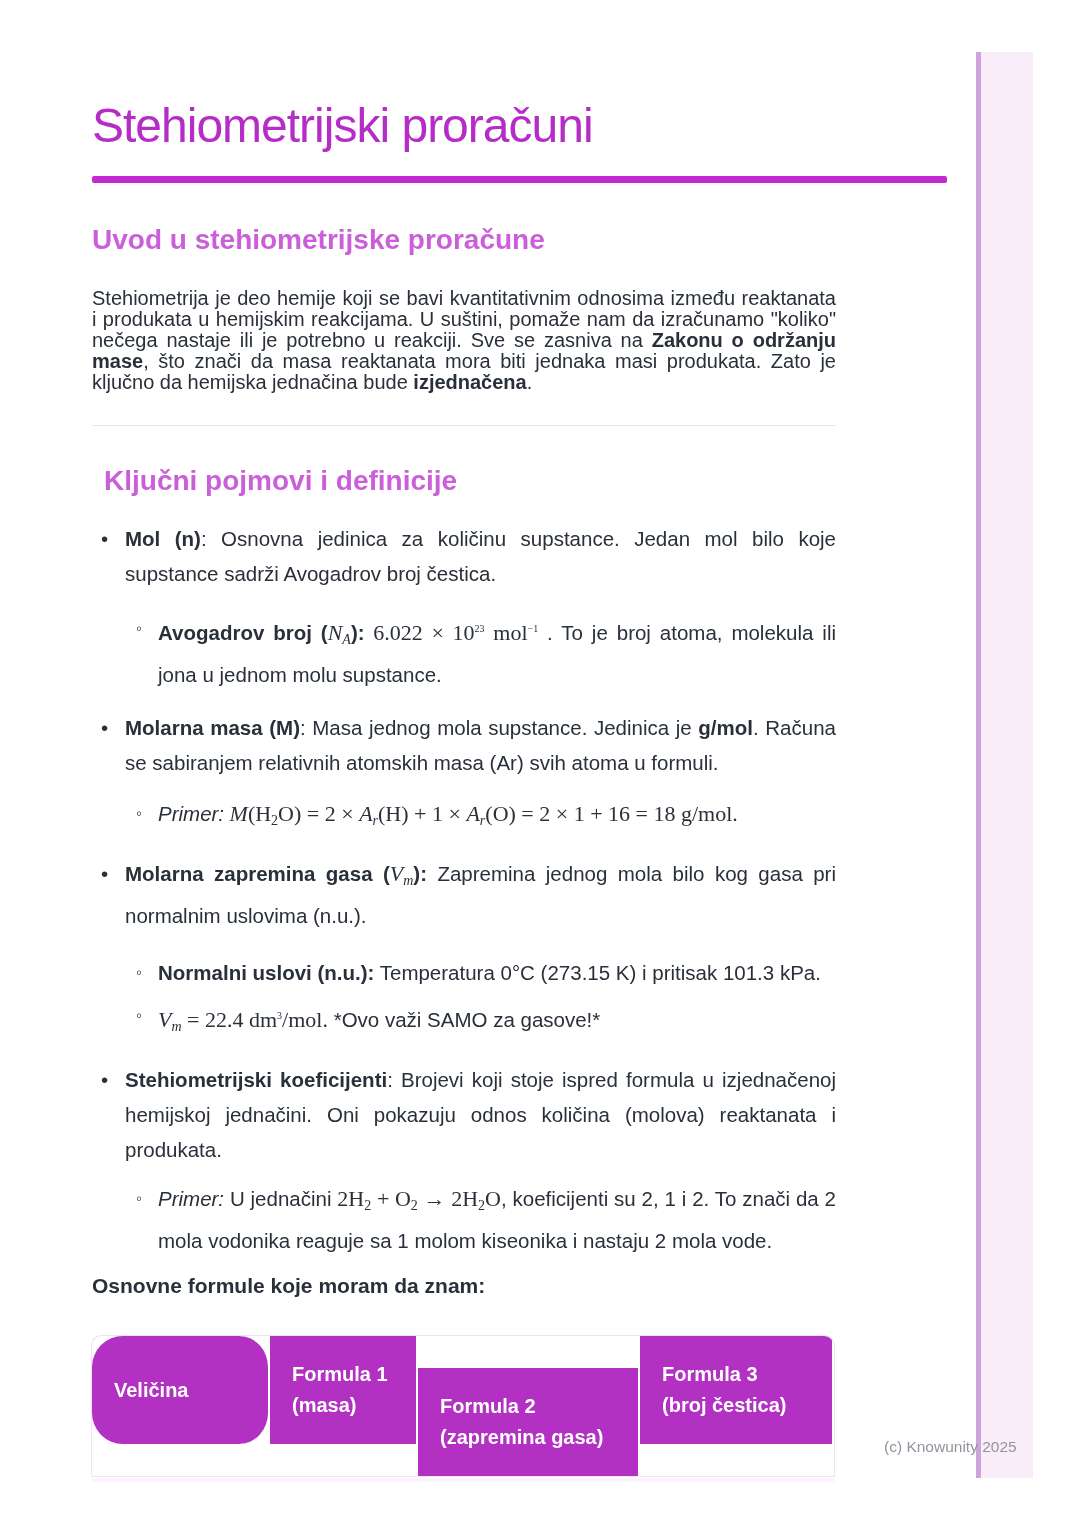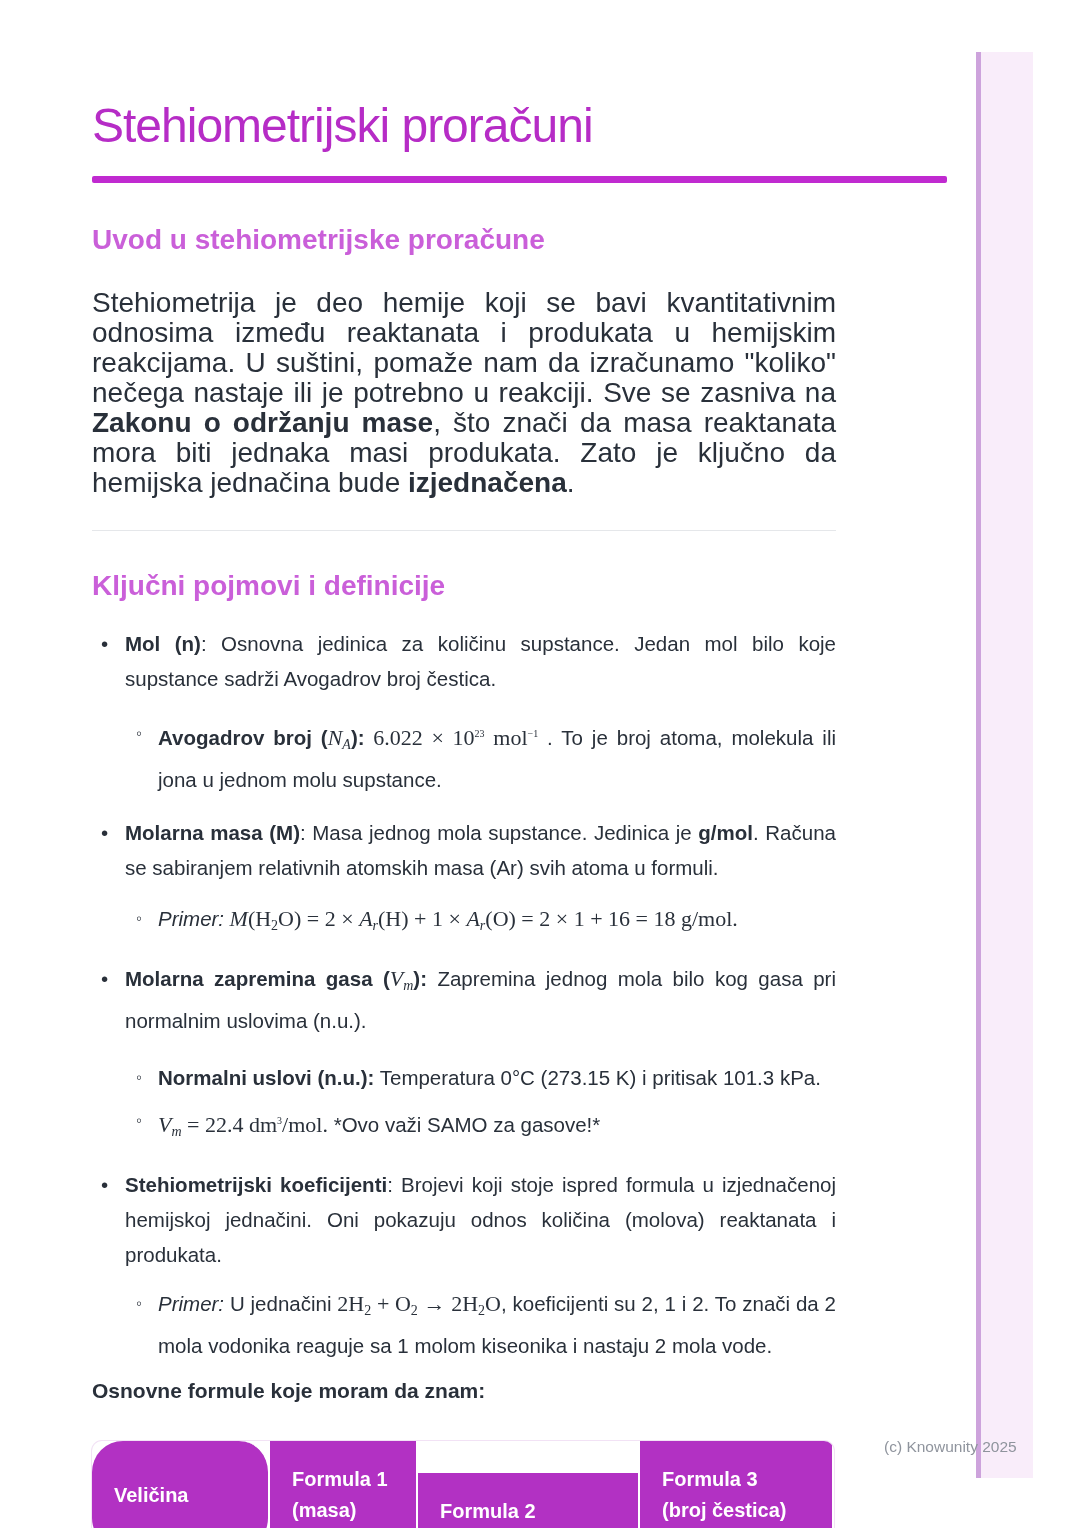--- a/index.html
+++ b/index.html
@@ -25,23 +25,23 @@
     background:var(--strip_fill);border-left:5px solid var(--strip_edge);z-index:1;
   }
   .content{position:absolute;left:92px;top:0;width:744px;z-index:2;}
   h1.title{
     margin:98px 0 0 0;font-size:48px;line-height:55px;font-weight:400;
     color:var(--primary);letter-spacing:-1px;
   }
   .rule{margin-top:23px;width:855px;height:7px;background:var(--rule);border-radius:2px;}
   h2{font-weight:700;font-size:28px;line-height:33px;color:var(--heading2);}
   h2.uvod{margin:40px 0 0 0;}
-  h2.kljucni{margin:38px 0 0 0;}
+  h2.kljucni{margin:38px 0 0 12px;}
   .para{
-    margin:32px 0 0 0;font-size:28px;line-height:30px;text-align:justify;
+    margin:32px 0 0 0;font-size:20px;line-height:21px;text-align:justify;
   }
   .divider{margin-top:32px;width:744px;height:1px;background:var(--divider);}
   .list{margin-top:24px;}
   .li{display:flex;font-size:20.5px;line-height:35px;}
   .li .mk{flex:0 0 33px;box-sizing:border-box;padding-left:9px;}
   .li.l2 .mk{flex:0 0 66px;padding-left:44px;font-size:17px;}
   .li .bd{flex:1;text-align:justify;}
   .mt20{margin-top:20px}.mt18{margin-top:18px}.mt16{margin-top:16px}
   .mt22{margin-top:22px}.mt8{margin-top:8px}.mt14{margin-top:14px}
   .b{font-weight:700;}

